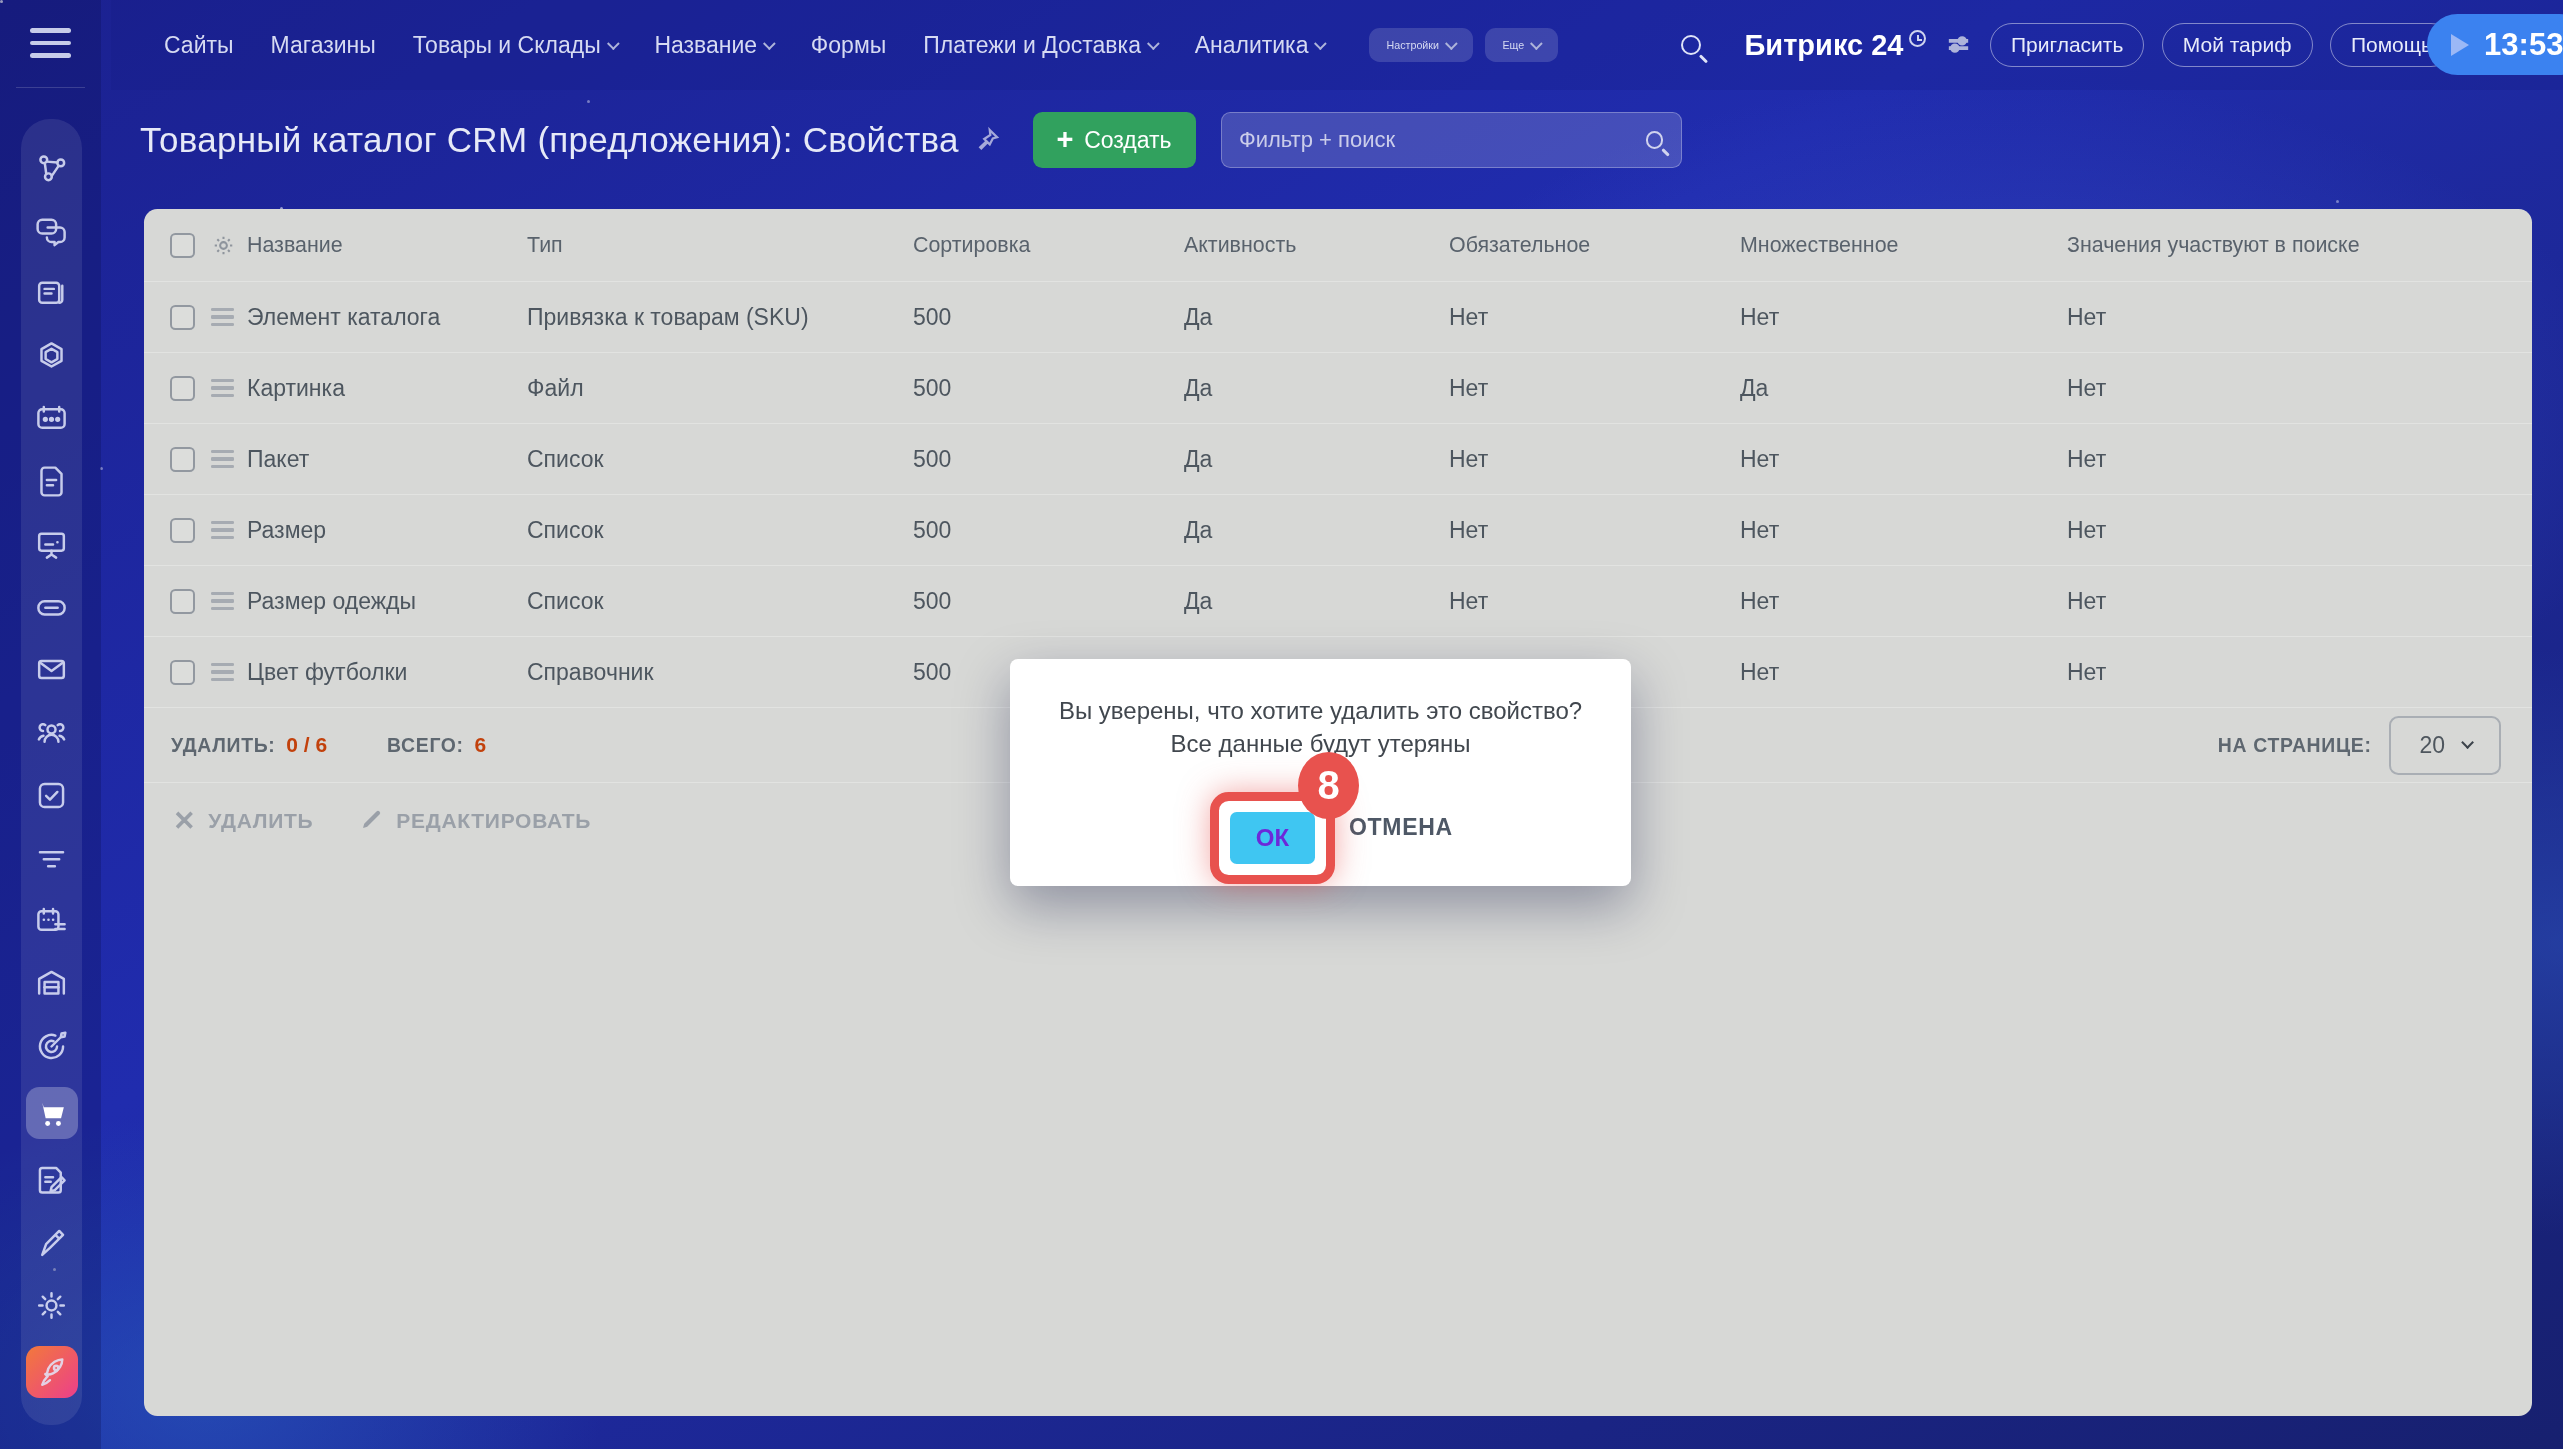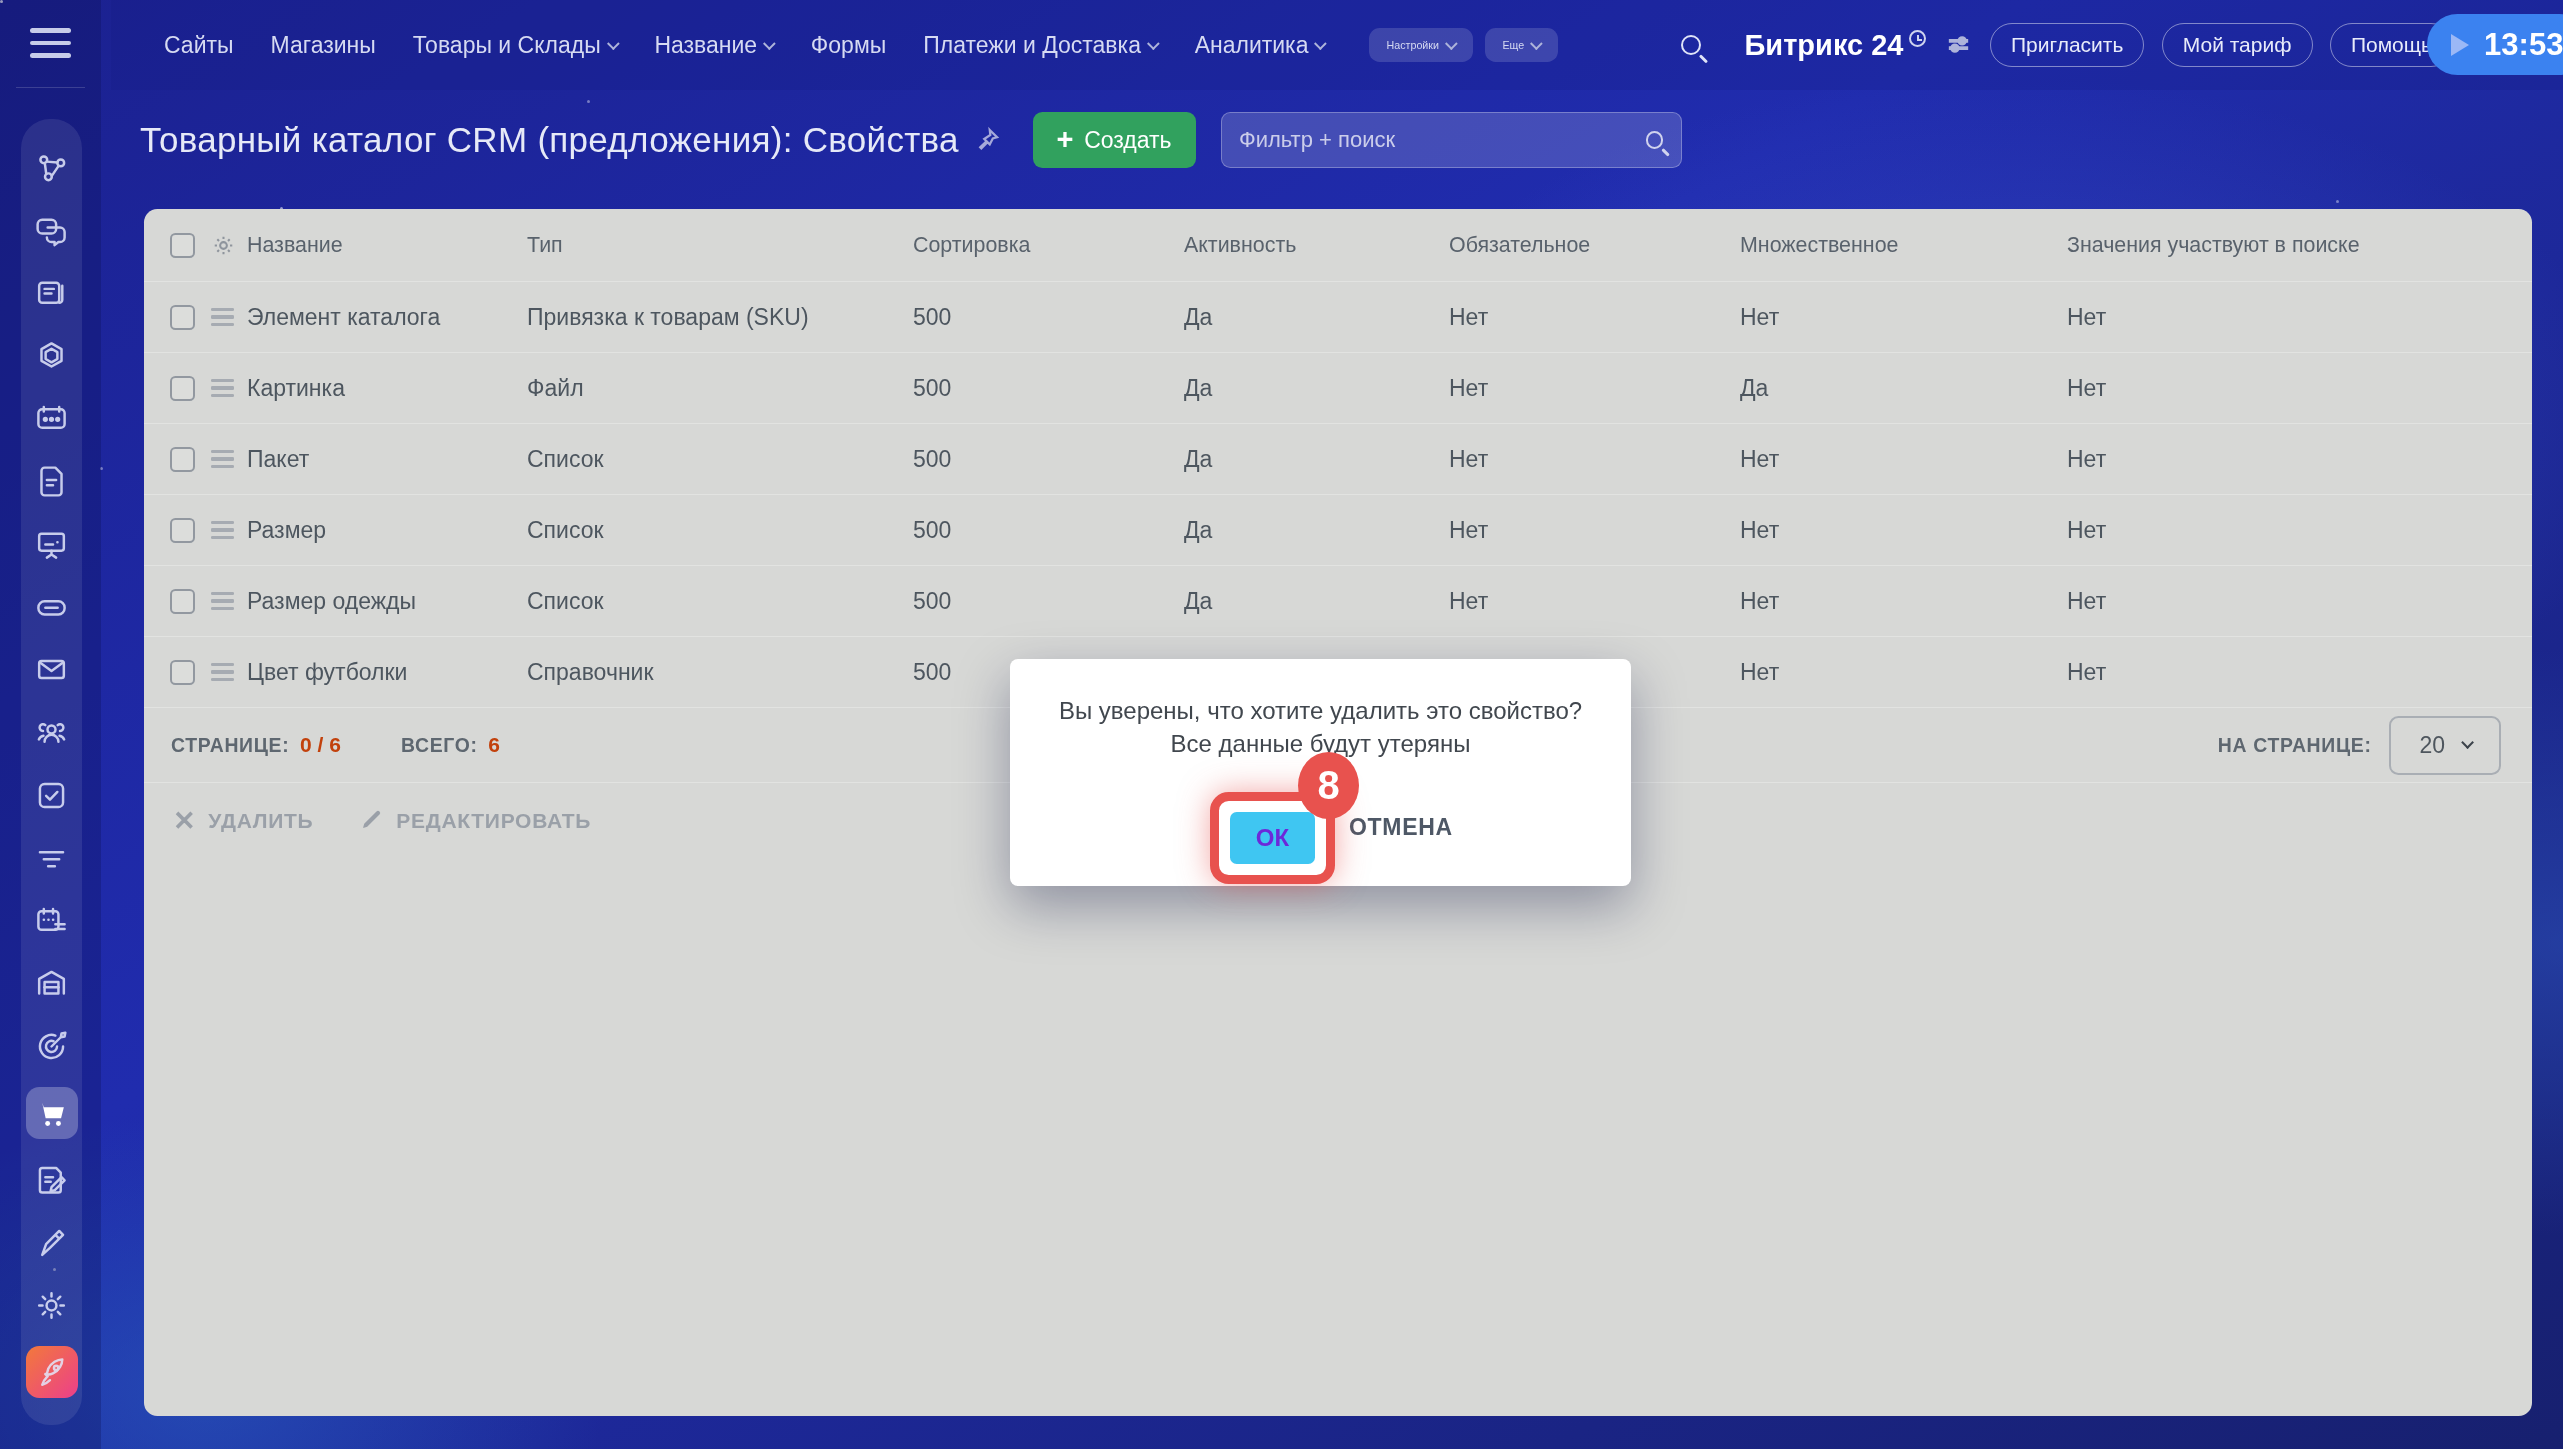--- a/index.html
+++ b/index.html
@@ -447,21 +447,21 @@
     <div>Справочник</div>
     <div>500</div>
     <div></div>
     <div></div>
     <div>Нет</div>
     <div>Нет</div>
   </div>
 
   <div class="tfoot">
     <div class="foot-group">
-      <span class="foot-label">СТРАНИЦЕ:</span>
+      <span class="foot-label">УДАЛИТЬ:</span>
       <span class="foot-value">0 / 6</span>
     </div>
     <div class="foot-group">
       <span class="foot-label">ВСЕГО:</span>
       <span class="foot-value">6</span>
     </div>
     <div class="perpage">
       <span class="foot-label">НА СТРАНИЦЕ:</span>
       <div class="pp-select">
         <span>20</span>

